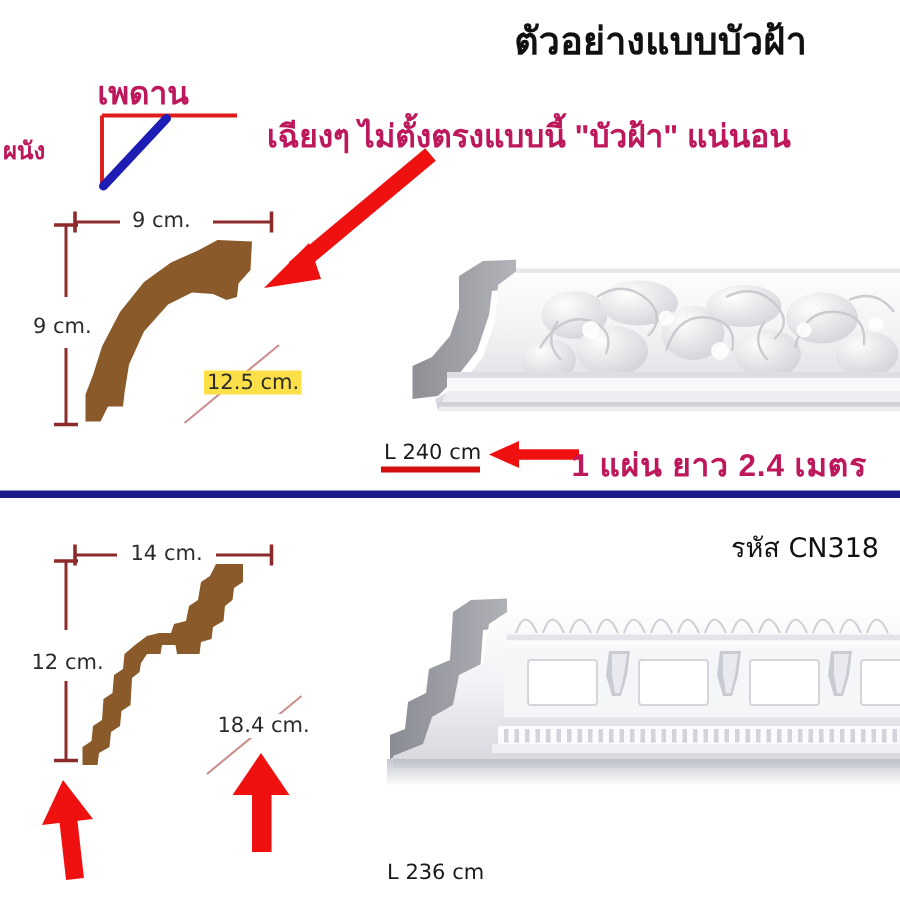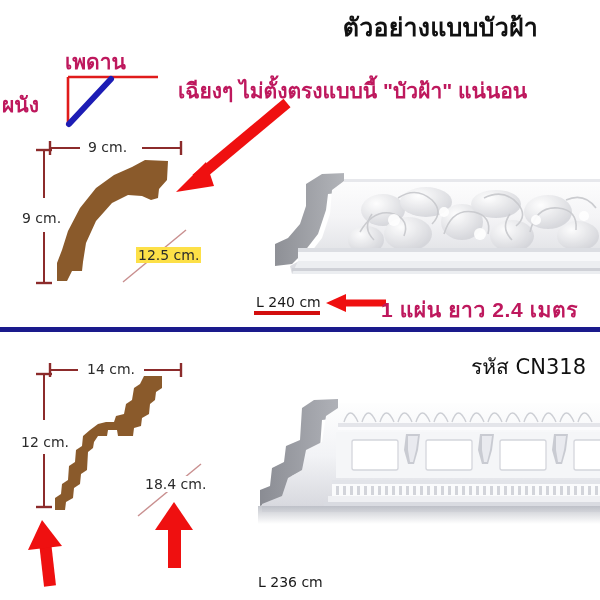--- a/index.html
+++ b/index.html
@@ -29,31 +29,31 @@
 
   
   .title-top{
     position:absolute;right:10px;top:7px;
     font-size:25px;font-weight:bold;color:#111;
     letter-spacing:.2px;white-space:nowrap;
     font-family:"DejaVu Sans","Liberation Sans",sans-serif;
   }
   .title-bottom{
     position:absolute;right:14px;top:18px;
-    font-size:21px;font-weight:normal;color:#111;
+    font-size:18px;font-weight:normal;color:#111;
     white-space:nowrap;
     font-family:"DejaVu Sans","Liberation Sans",sans-serif;
   }
 
   
   .blue{
     color:#be185d;font-weight:bold;white-space:nowrap;
     font-family:Liberation Sans, sans-serif;
   }
-  .lbl-wall{position:absolute;left:2px;top:88px;font-size:21px;}
+  .lbl-wall{position:absolute;left:2px;top:88px;font-size:16px;}
   .lbl-ceiling{position:absolute;left:65px;top:45px;font-size:21px;}
   .note-slant{position:absolute;left:178px;top:74px;font-size:21px;}
   .note-length{position:absolute;left:381px;top:293px;font-size:21px;letter-spacing:.6px;}
 
   
   .corner-svg{position:absolute;left:58px;top:68px;}
 
   
   .arrow-svg{position:absolute;}
 

